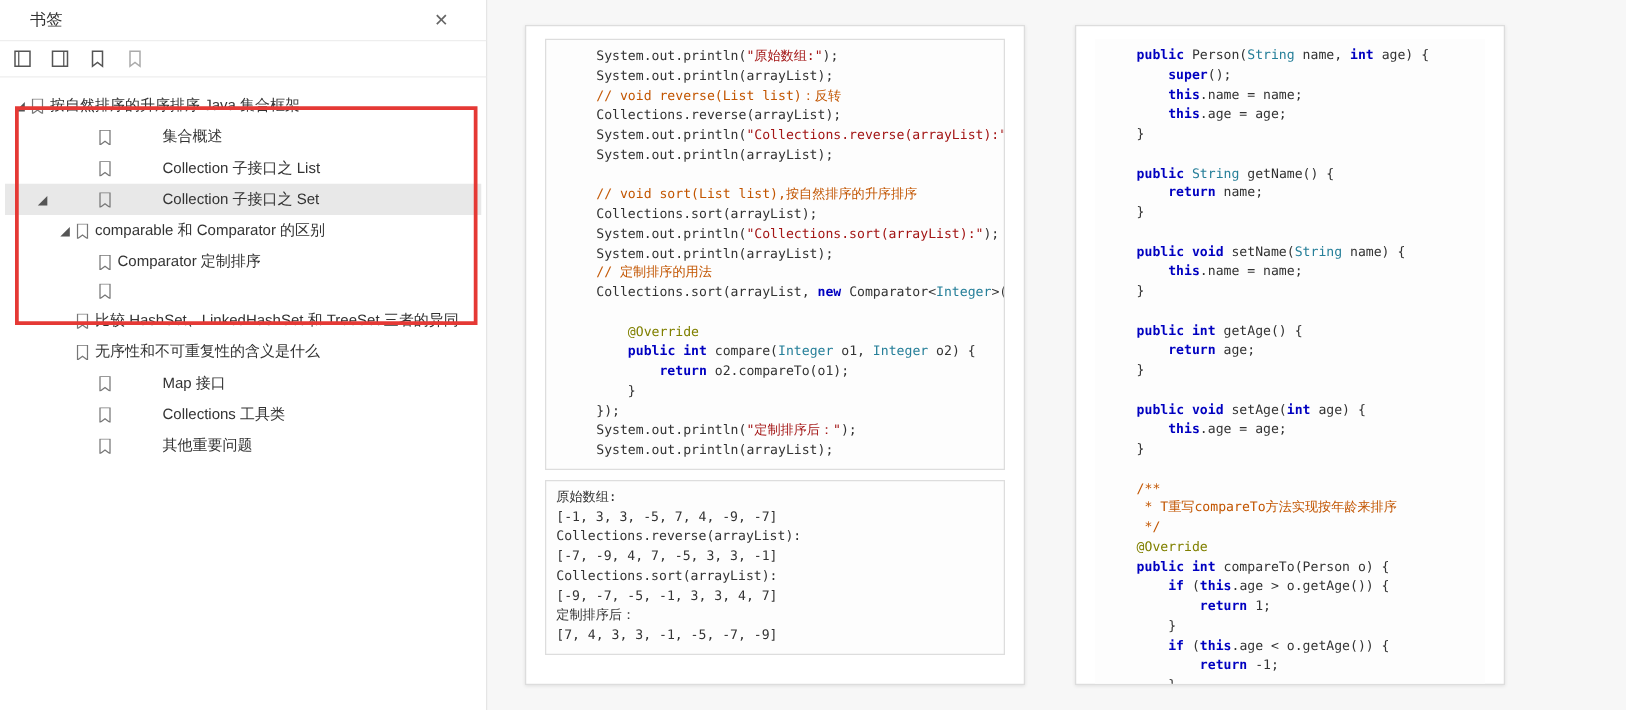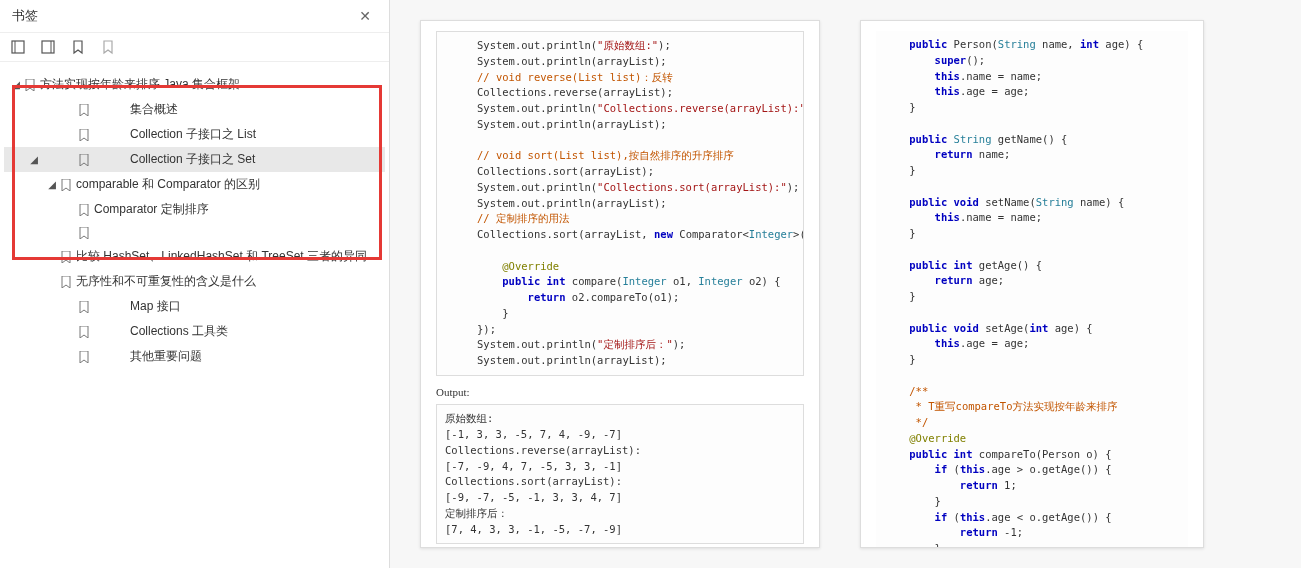--- a/index.html
+++ b/index.html
@@ -1,18 +1,18 @@
 <!DOCTYPE html>
 <html><head>
 <meta charset="utf-8">
 <style>
 * { margin: 0; padding: 0; box-sizing: border-box; }
 body { font-family: "Microsoft YaHei", Arial, sans-serif; font-size: 12px; color: #333; background: #fff; display: flex; height: 568px; overflow: hidden; }
 .sidebar { width: 390px; border-right: 1px solid #ddd; background: #fff; display: flex; flex-direction: column; }
-.sb-header { display: flex; align-items: center; justify-content: space-between; padding: 6px 12px; border-bottom: 1px solid #eee; }
+.sb-header { display: flex; align-items: center; justify-content: space-between; padding: 6px 24px; border-bottom: 1px solid #eee; }
 .sb-title { font-size: 13px; color: #333; }
 .close-x { font-size: 14px; color: #666; cursor: pointer; padding: 2px 6px; }
 .toolbar { display: flex; gap: 14px; padding: 6px 10px; border-bottom: 1px solid #eee; }
 .tb-icon { width: 16px; height: 16px; display: flex; align-items: center; justify-content: center; cursor: pointer; color: #555; }
 .tree { padding: 10px 4px; overflow-y: auto; flex: 1; }
 .node-row { display: flex; align-items: center; padding: 4px 6px; cursor: pointer; white-space: nowrap; }
 .arrow { width: 12px; display: inline-block; text-align: center; color: #555; font-size: 10px; }
 .bm-icon { width: 12px; height: 14px; margin: 0 4px 0 2px; display: inline-flex; align-items: center; justify-content: center; }
 .bm-icon svg { width: 10px; height: 12px; }
 .lvl1 { padding-left: 6px; }
@@ -68,21 +68,21 @@
         </span>
     </div>
     <div class="tree" id="tree">
         <div class="node-row lvl1">
           <span class="arrow">◢</span>
           <span class="bm-icon">
             <svg viewBox="0 0 10 12">
               <path d="M1 0h8v12l-4-3-4 3z" fill="none" stroke="#777" stroke-width="1"></path>
             </svg>
           </span>
-          <span>方法实现按年龄来排序 Java 集合框架</span>
+          <span>按自然排序的升序排序 Java 集合框架</span>
         </div>
         <div class="node-row lvl2 ">
           <span class="arrow"></span>
           <span class="bm-icon">
             <svg viewBox="0 0 10 12">
               <path d="M1 0h8v12l-4-3-4 3z" fill="none" stroke="#777" stroke-width="1"></path>
             </svg>
           </span>
           <span>集合概述</span>
         </div>
@@ -196,21 +196,20 @@
 <span class="comment">// 定制排序的用法
 </span>Collections.sort(arrayList, <span class="kw-blue">new</span> Comparator&lt;<span class="type">Integer</span>&gt;() {
 
     <span class="anno">@Override</span>
     <span class="kw-blue">public int</span> compare(<span class="type">Integer</span> o1, <span class="type">Integer</span> o2) {
         <span class="kw-blue">return</span> o2.compareTo(o1);
     }
 });
 System.out.println(<span class="str">"定制排序后："</span>);
 System.out.println(arrayList);</div>
-    <div class="out-label">Output:</div>
     <div class="codeblock" id="out1">原始数组:
 [-1, 3, 3, -5, 7, 4, -9, -7]
 Collections.reverse(arrayList):
 [-7, -9, 4, 7, -5, 3, 3, -1]
 Collections.sort(arrayList):
 [-9, -7, -5, -1, 3, 3, 4, 7]
 定制排序后：
 [7, 4, 3, 3, -1, -5, -7, -9]</div>
 
   </div>

